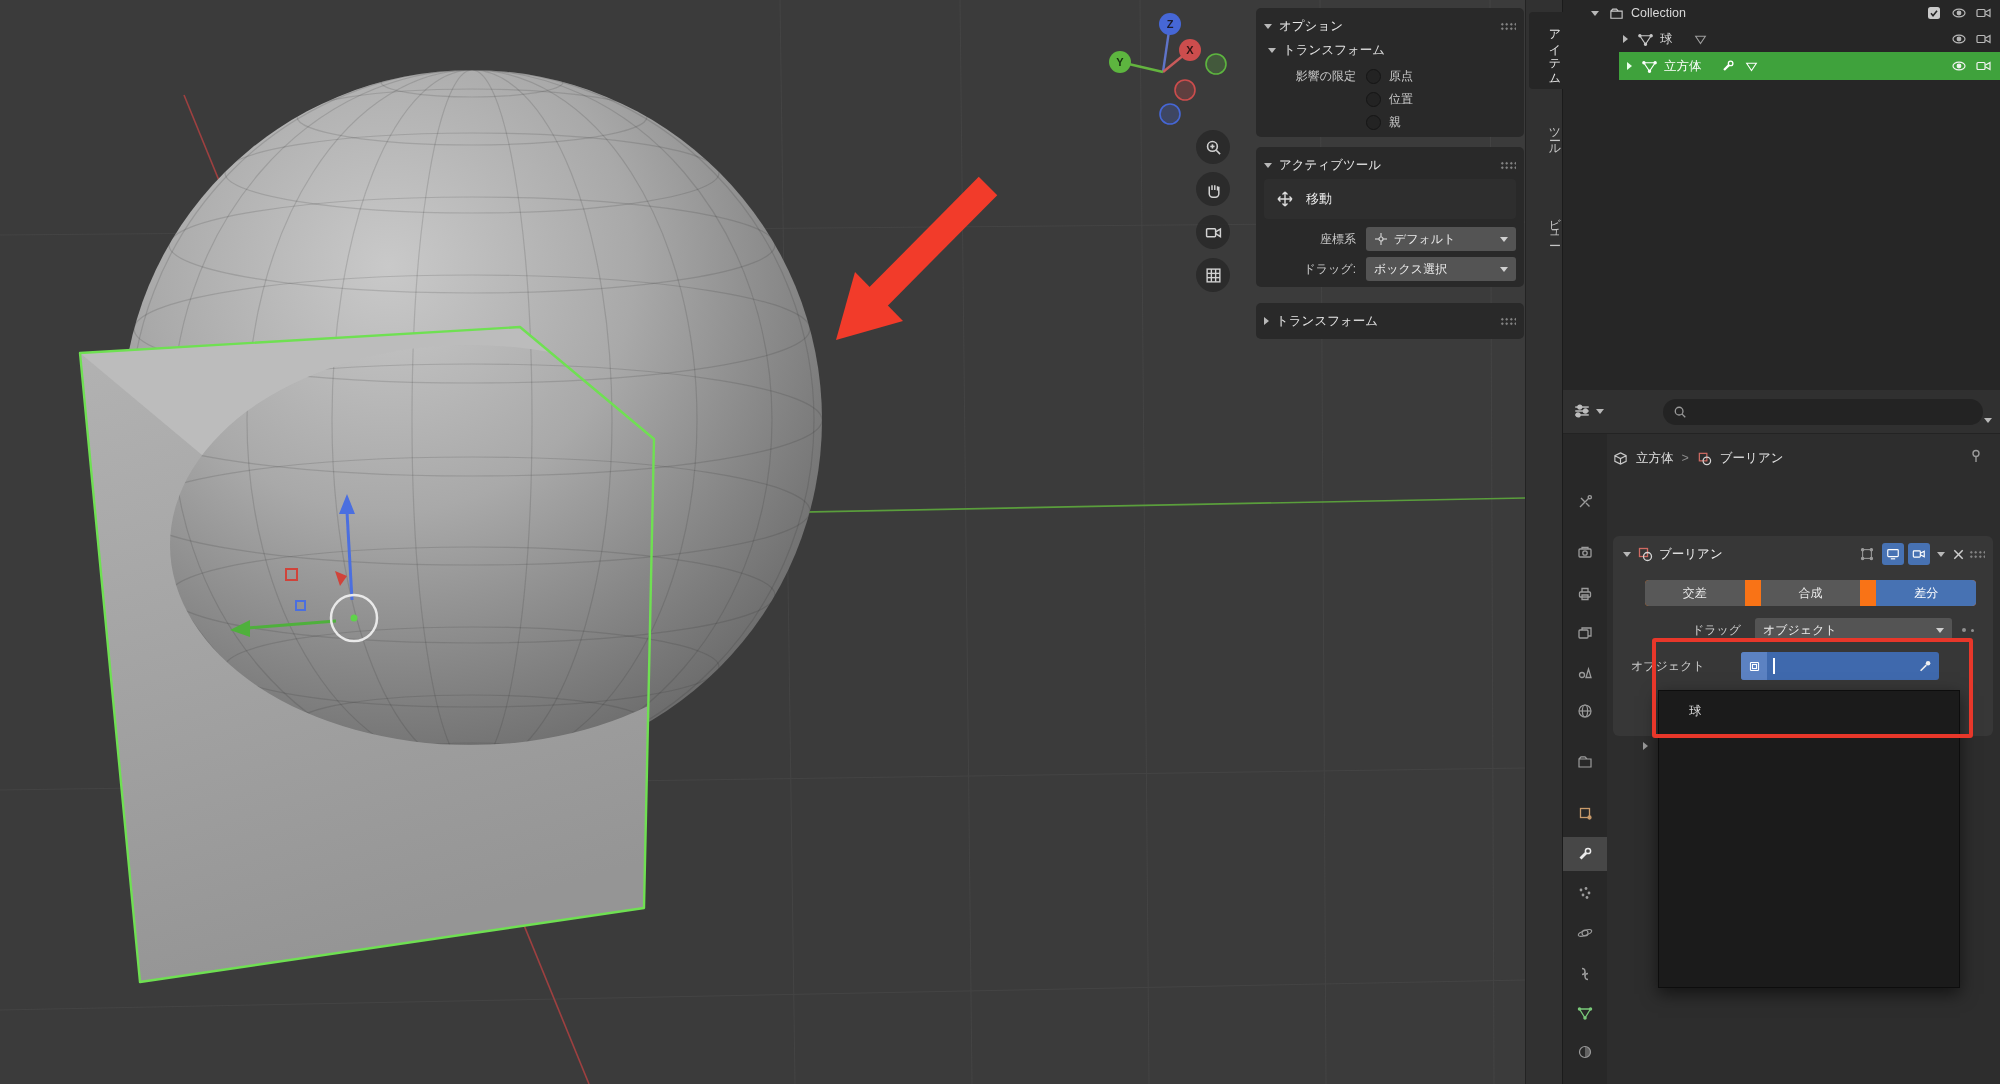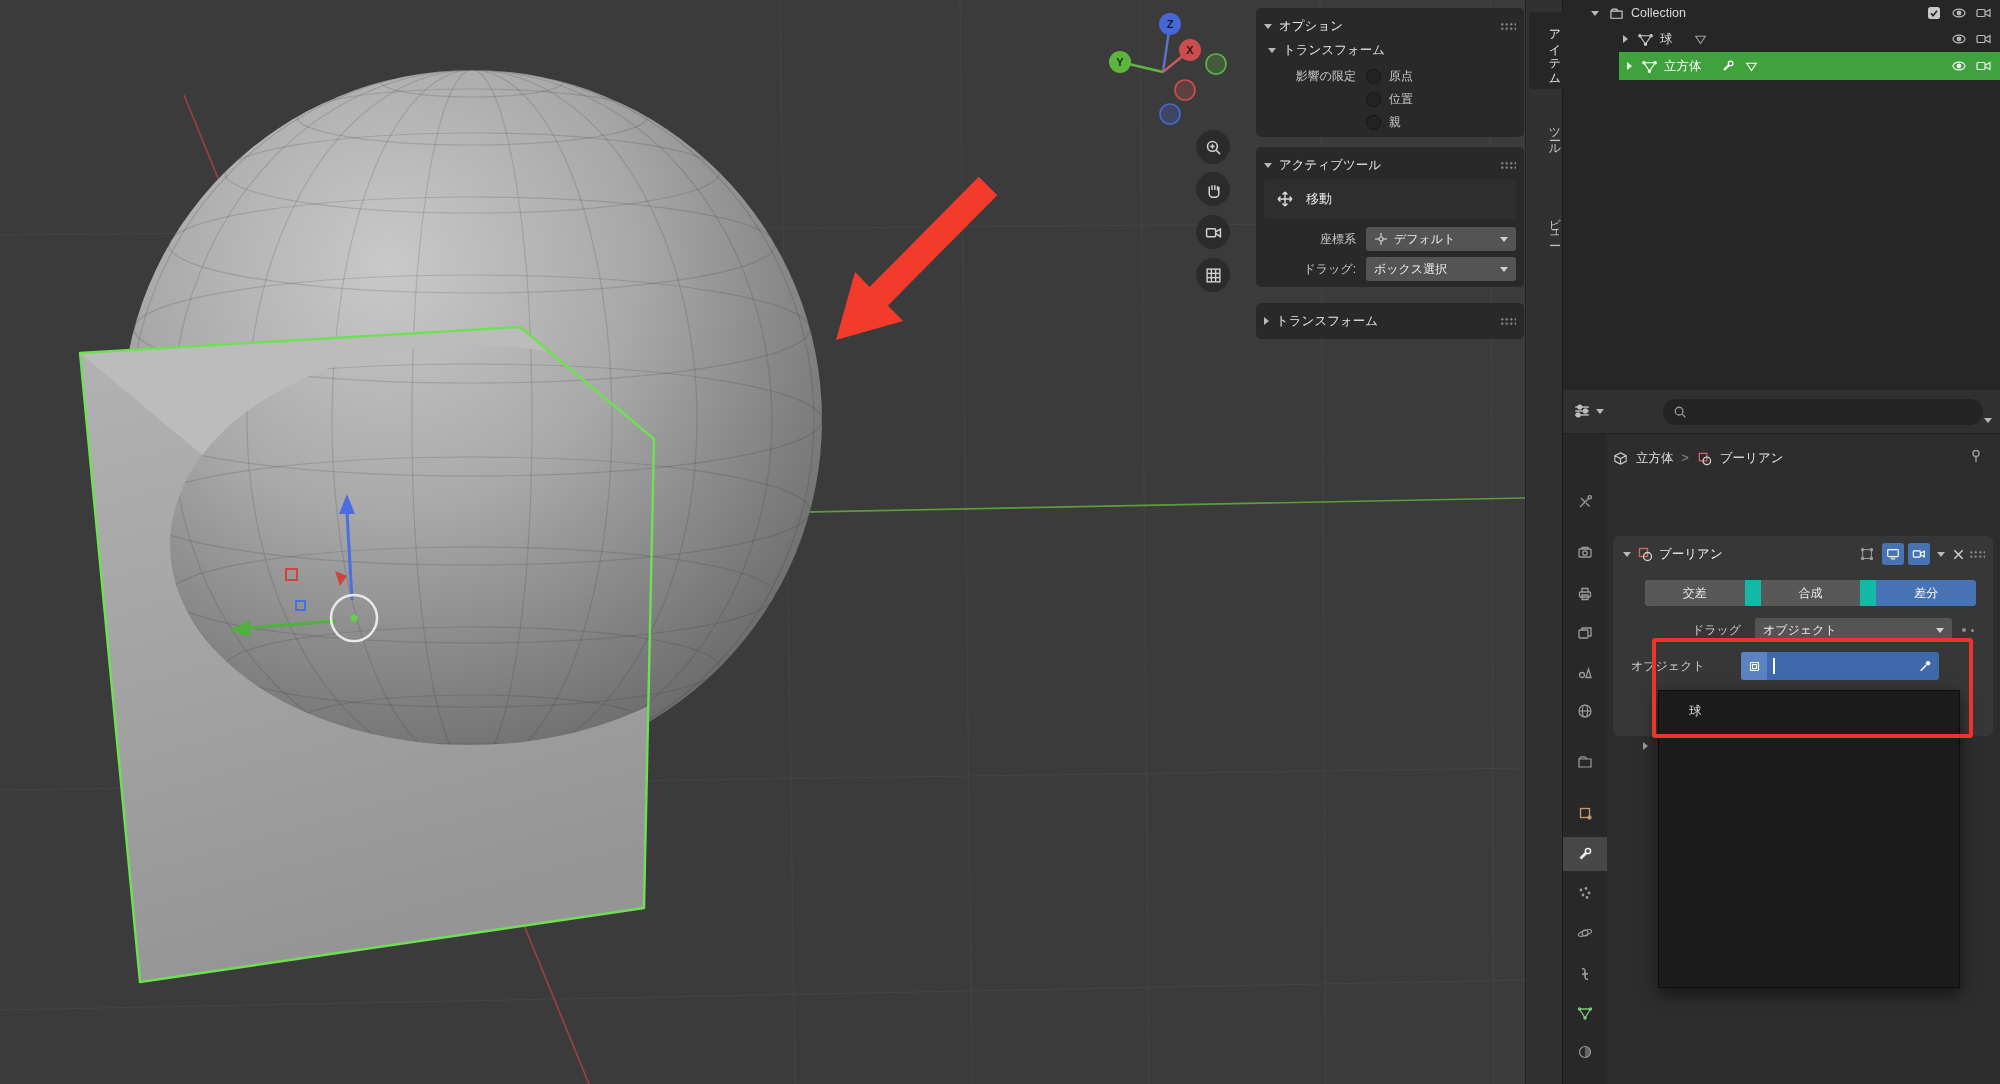--- a/index.html
+++ b/index.html
@@ -61,21 +61,21 @@
   .crumb{position:absolute;left:50px;top:55px;height:26px;display:flex;align-items:center;gap:8px;
     font-size:12.5px;color:#e0e0e0;}
   .addbtn{position:absolute;left:55px;top:98px;width:370px;height:32px;background:#565656;
     border-radius:4px;display:flex;align-items:center;justify-content:center;font-size:13px;color:#f0f0f0;}
   .addbtn .plus{position:absolute;left:10px;top:8px;}
   #modpanel{position:absolute;left:50px;top:146px;width:380px;height:200px;background:#373737;
     border-radius:6px;box-sizing:border-box;padding-top:4px;}
   .mhdr{display:flex;align-items:center;gap:6px;height:28px;padding:0 8px 0 10px;font-size:12.5px;color:#eee;}
   .chip{width:22px;height:22px;border-radius:3px;display:flex;align-items:center;justify-content:center;flex:none;}
   .chip.blue{background:#4772b3;}
-  .ops{display:flex;height:26px;margin:12px 17px 0 32px;border-radius:4px;overflow:hidden;gap:16px;background:#14b8a6;}
+  .ops{display:flex;height:26px;margin:12px 17px 0 32px;border-radius:4px;overflow:hidden;gap:16px;background:#f97316;}
   .seg{flex:1;display:flex;align-items:center;justify-content:center;font-size:12px;
     background:#585858;color:#eaeaea;}
   .seg.active{background:#4772b3;color:#fff;}
   .mrow{display:flex;align-items:center;margin-top:12px;}
   .mlbl{width:128px;text-align:right;padding-right:14px;font-size:12px;color:#cdcdcd;flex:none;}
   .mfld{width:197px;background:#545454;border-radius:3px;height:24px;display:flex;align-items:center;
     padding:0 8px;box-sizing:border-box;font-size:12px;color:#ececec;}
   .mfld .tri-d{margin-left:auto;border-top-color:#d0d0d0;}
   .objfld{width:198px;height:28px;background:#3f69ad;border-radius:3px;display:flex;align-items:center;overflow:hidden;}
   .objchip{width:26px;height:28px;background:#5c82c2;display:flex;align-items:center;justify-content:center;flex:none;}

